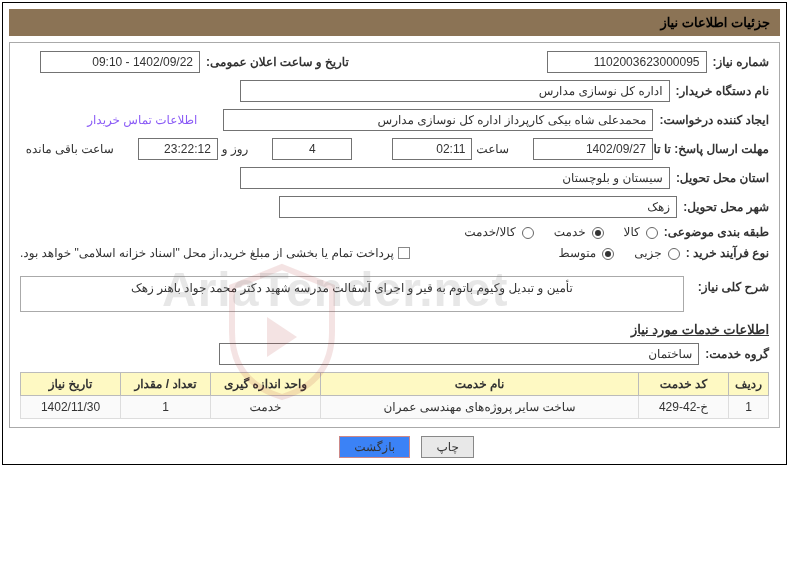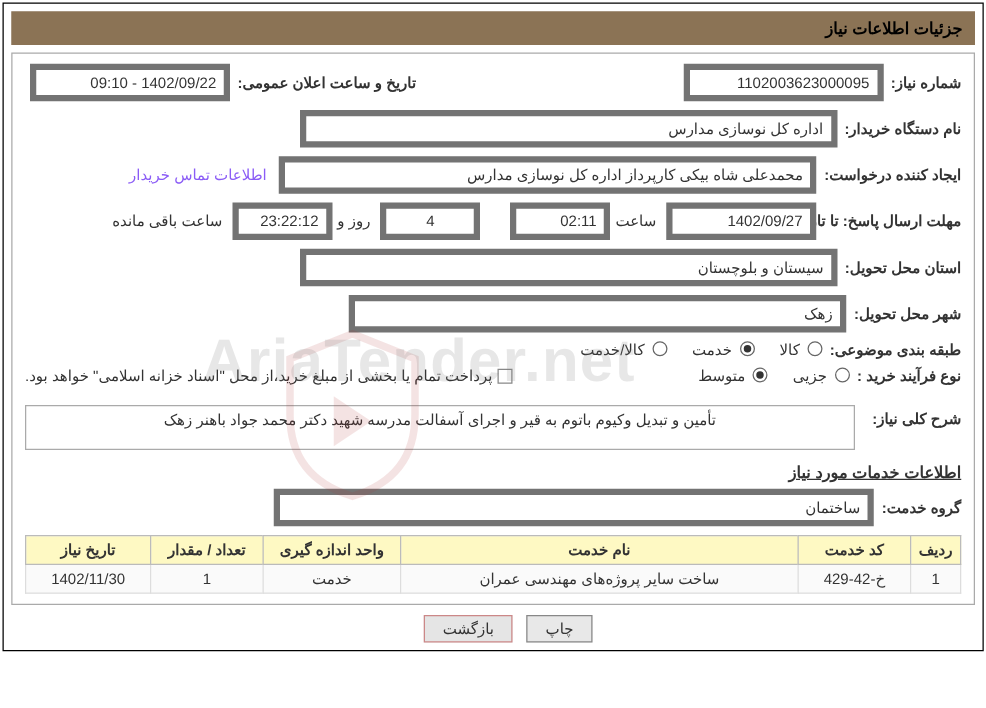--- a/index.html
+++ b/index.html
@@ -33,35 +33,35 @@
       margin-bottom: 7px;
       flex-wrap: nowrap;
     }
     .label {
       font-weight: bold;
       margin-left: 6px;
       white-space: nowrap;
     }
     .field {
       background: #fff;
-      border: 5px solid #737373;
+      border: 1px solid #737373;
       padding: 2px 6px;
-      margin-left: 4px;
+      margin-left: 20px;
       display: inline-block;
       min-height: 18px;
       line-height: 16px;
     }
     .field-wide { flex: 1; }
     .link-text {
       color: #8b5cf6;
       margin-right: 6px;
     }
     .radio-group {
       display: inline-flex;
-      align-items: flex-start;
+      align-items: flex-end;
       gap: 6px;
       margin-left: 20px;
     }
     .radio {
       width: 12px;
       height: 12px;
       border: 1px solid #666;
       border-radius: 50%;
       display: inline-block;
       position: relative;
@@ -123,21 +123,21 @@
     }
     .btn {
       border: 1px solid #888;
       background: #e8e8e8;
       padding: 3px 14px;
       margin: 0 4px;
       cursor: pointer;
       display: inline-block;
     }
     .btn-back {
-      background: #e5e5e5;
+      background: #3b82f6;
       border-color: #c88;
       margin-left: 28px;
     }
     .sublabel {
       white-space: nowrap;
       margin-left: 4px;
       margin-right: 4px;
     }
     .watermark {
       position: absolute;

